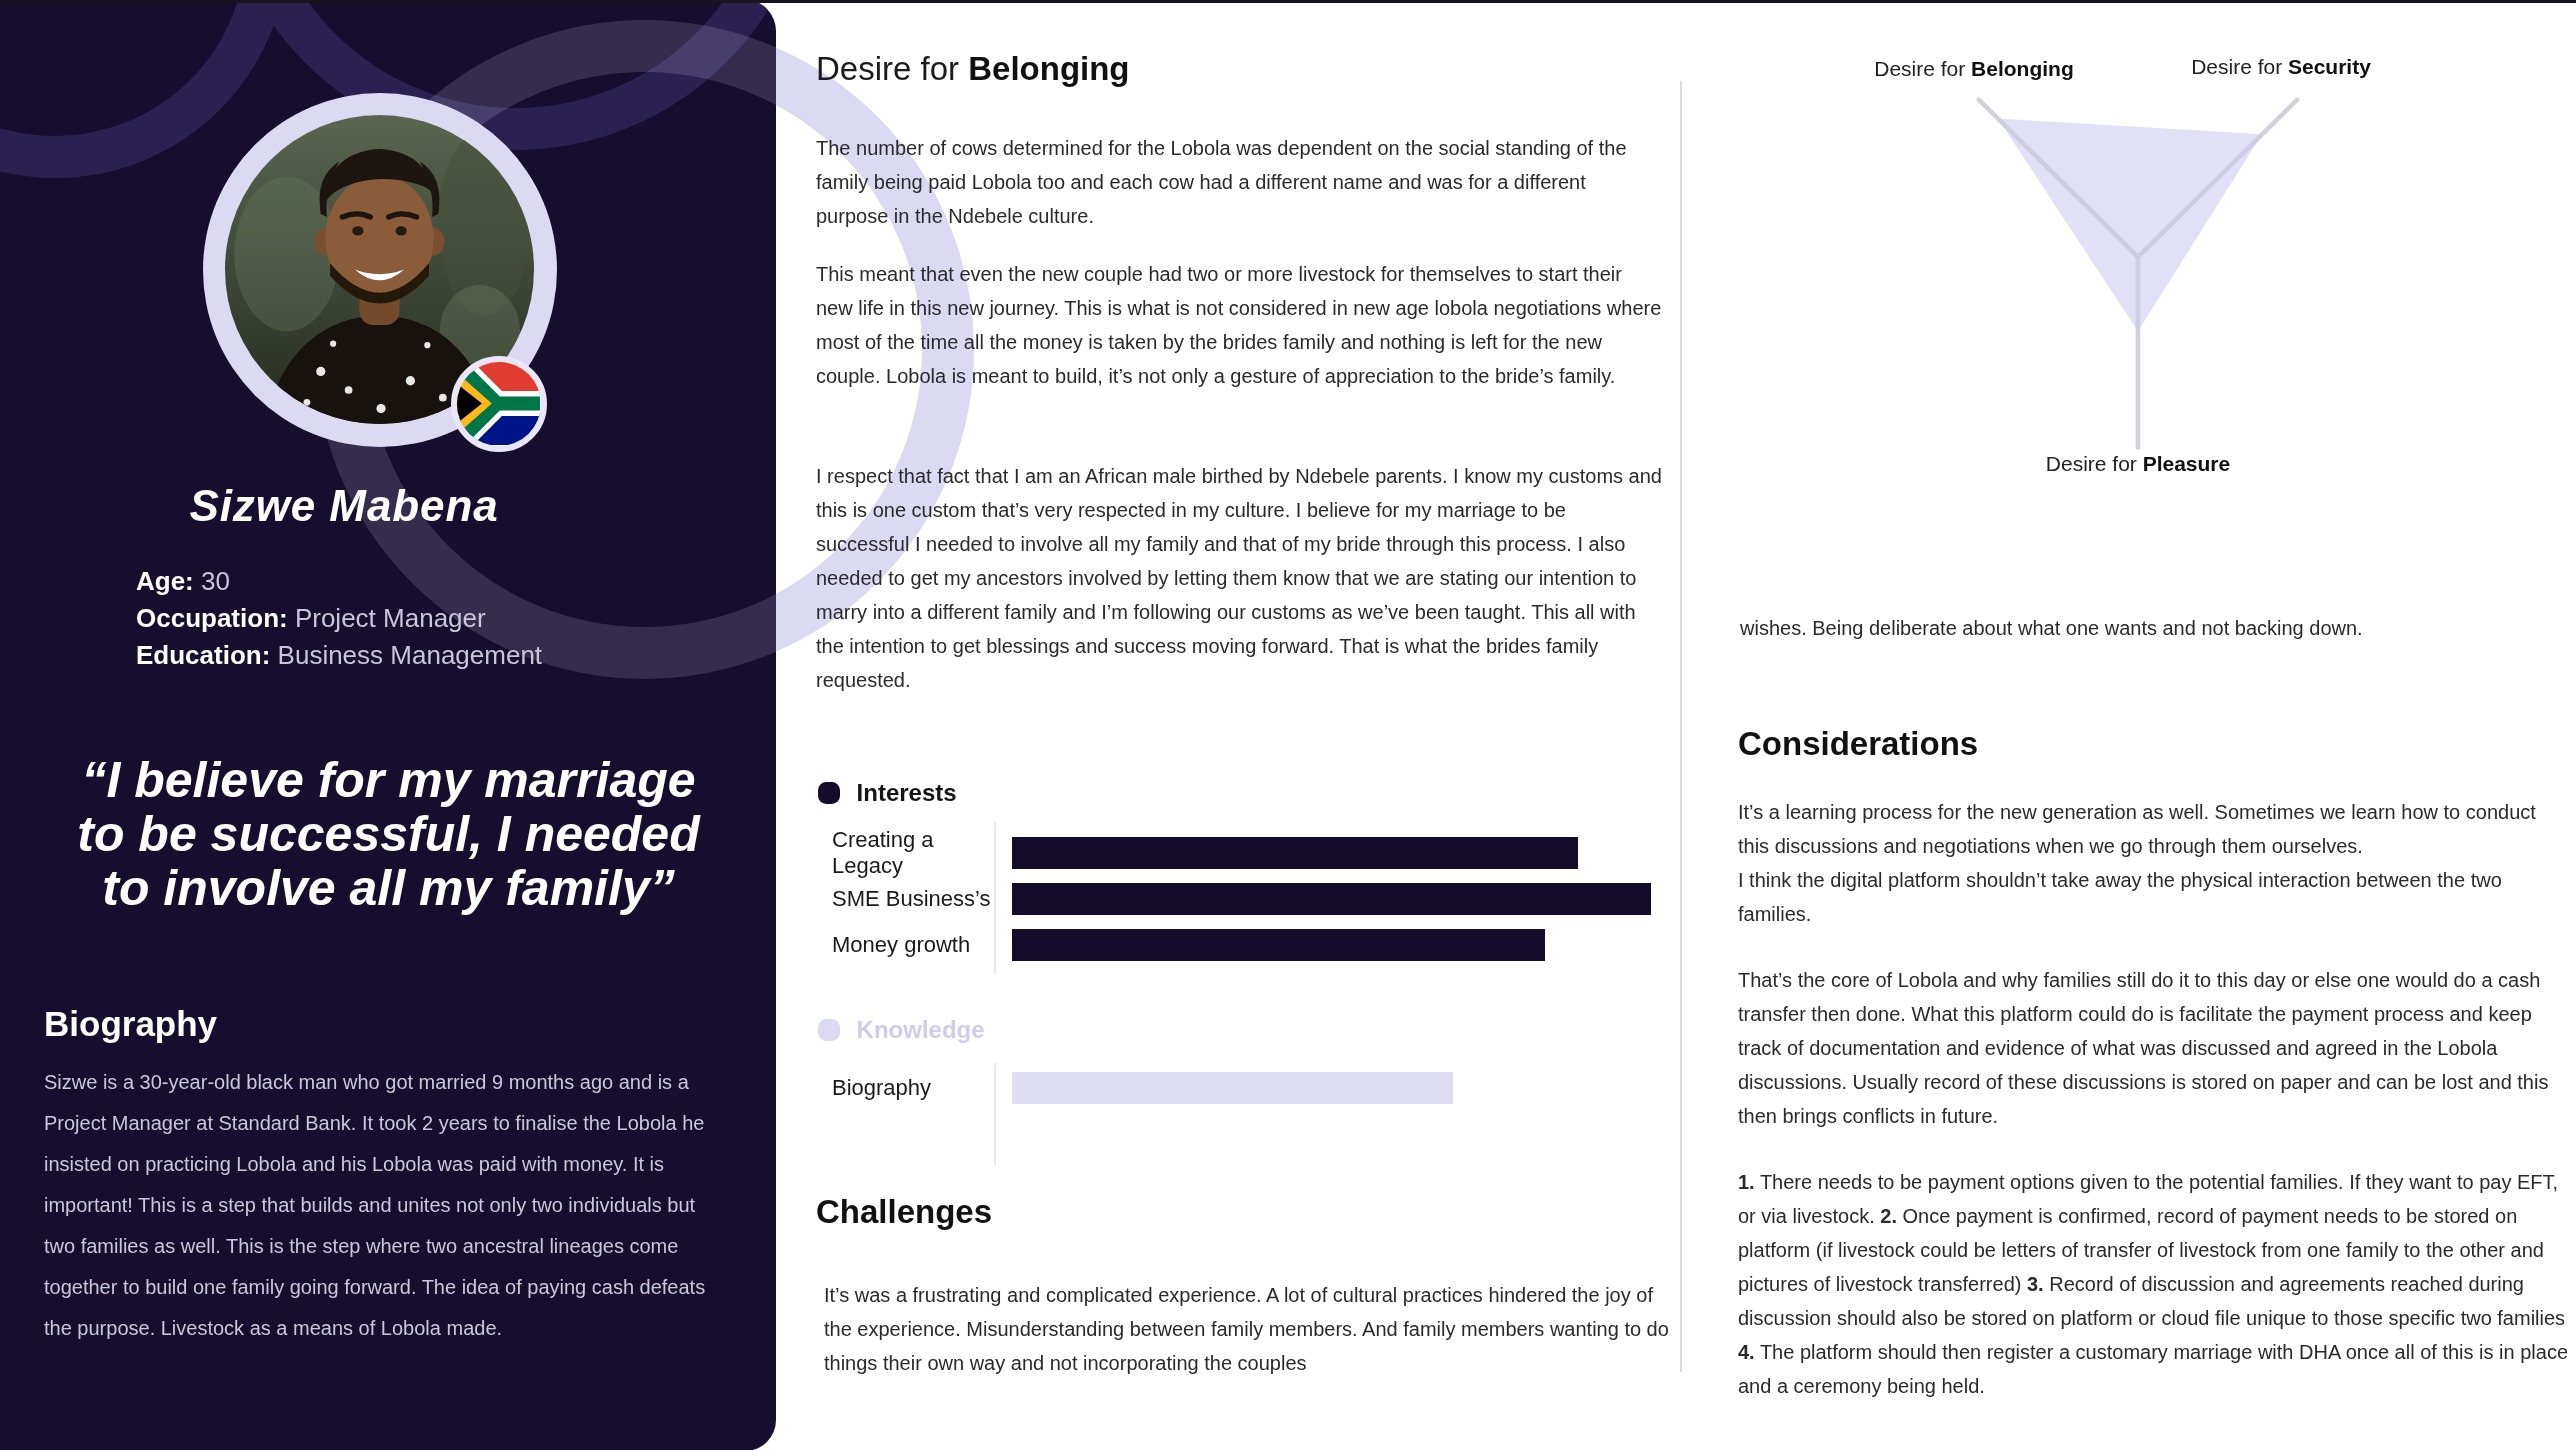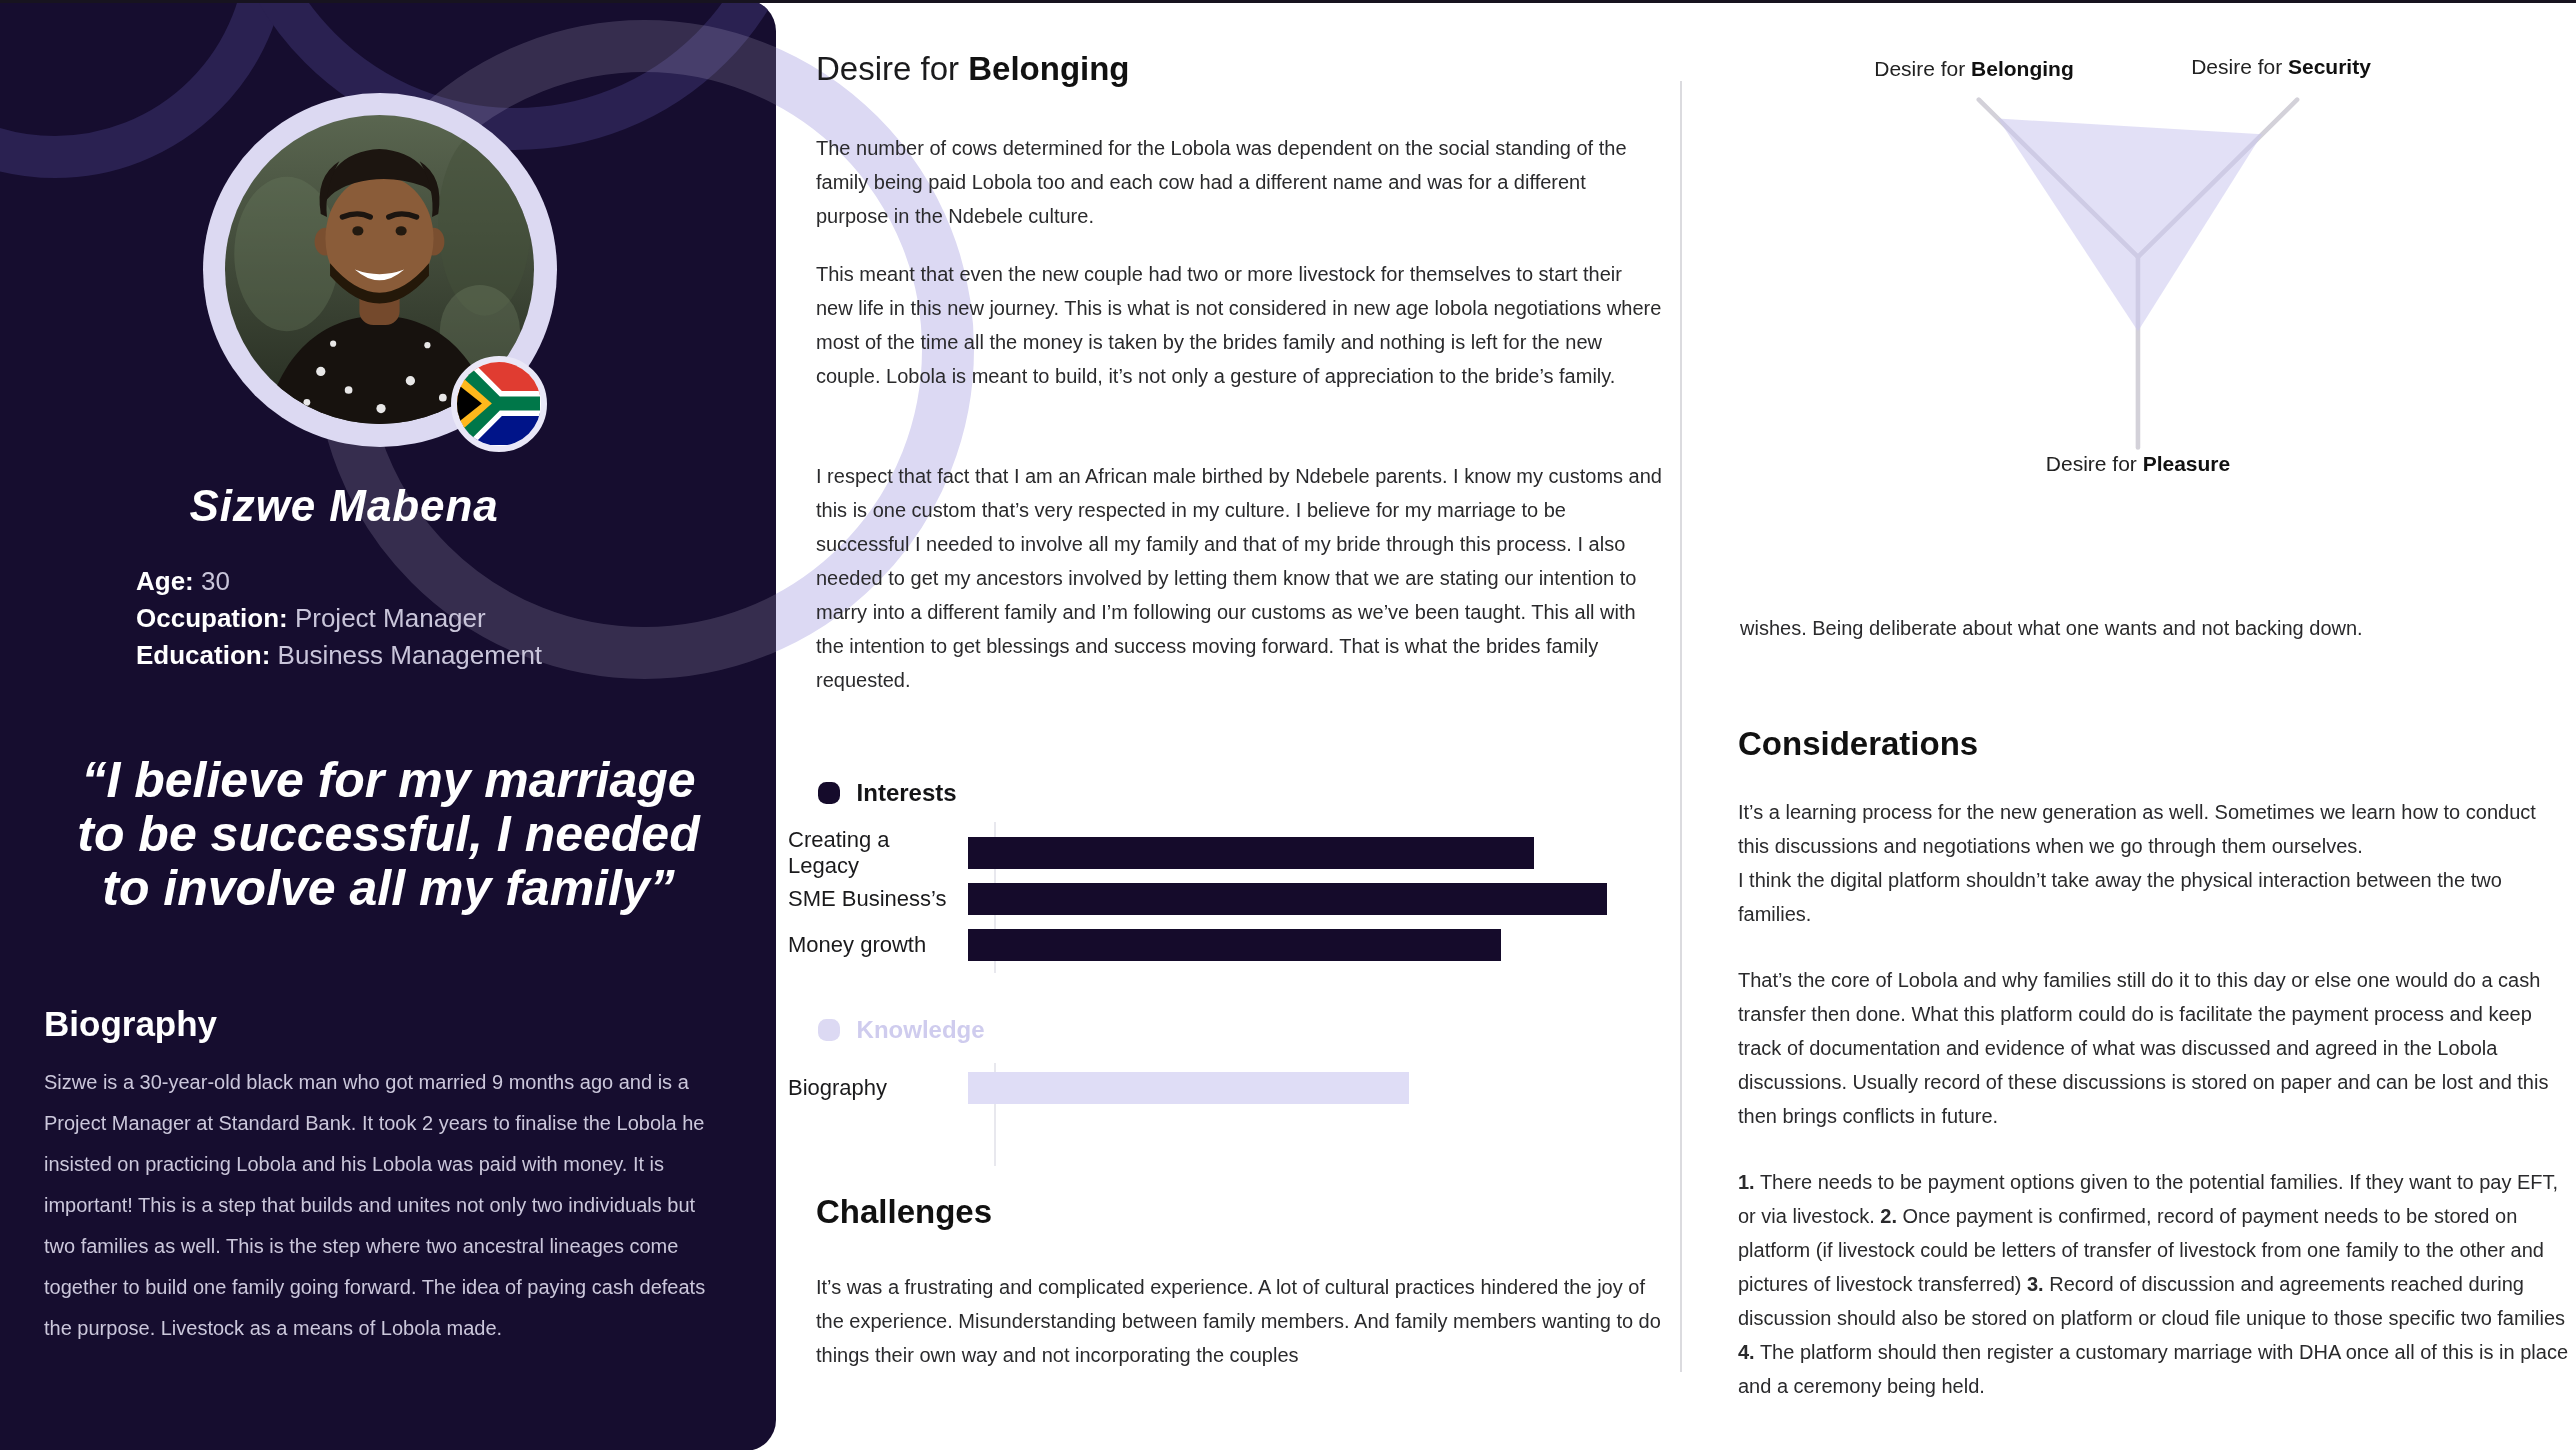--- a/index.html
+++ b/index.html
@@ -47,21 +47,21 @@
   .legend{display:flex;align-items:center;gap:16.6px;z-index:3;}
   .legend-dot{width:22px;height:22px;border-radius:8.3px;}
   .legend-interests{left:818px;top:779px;}
   .legend-interests .legend-dot{background:#150b2b;}
   .legend-interests .legend-text{color:#141416;font-size:24px;font-weight:600;}
   .legend-knowledge{left:818px;top:1016px;}
   .legend-knowledge .legend-dot{background:#dcd9f3;}
   .legend-knowledge .legend-text{color:#cfccee;font-size:24px;font-weight:600;}
 
   .axis-line{width:1.8px;background:#e8e8ee;z-index:3;}
-  .bars{left:788px;z-index:3;width:847px;}
+  .bars{left:832px;z-index:3;width:847px;}
   .bar-row{position:relative;height:46px;}
   .bar-label{position:absolute;left:0;top:0;height:46px;width:171px;display:flex;
              align-items:center;font-size:22px;color:#1a1a1c;}
   .bar{position:absolute;left:180px;top:7.4px;height:32px;}
   .bar.dark{background:#150b2b;}
   .bar.lav{background:#dfddf6;}
   .bars-interests{top:830px;}
   .bars-knowledge{top:1065px;}
 
   .challenges-heading{left:816px;top:1193px;font-size:33px;font-weight:700;color:#111;z-index:3;}
@@ -192,21 +192,21 @@
 </div>
 <div class="abs axis-line" style="left:994px;top:1063px;height:103px;"></div>
 <div class="abs bars bars-knowledge">
   <div class="bar-row">
     <div class="bar-label">Biography</div>
     <div class="bar lav" style="width: 441px;"></div>
   </div>
 </div>
 
 <h2 class="abs challenges-heading" style="margin:0">Challenges</h2>
-<p class="abs para challenges-p" style="margin:0">It’s was a frustrating and complicated experience. A lot of cultural practices hindered the joy of the experience. Misunderstanding between family members. And family members wanting to do things their own way and not incorporating the couples</p>
+<p class="abs para challenges-p" style="margin:8px">It’s was a frustrating and complicated experience. A lot of cultural practices hindered the joy of the experience. Misunderstanding between family members. And family members wanting to do things their own way and not incorporating the couples</p>
 
 <div class="abs divider"></div>
 
 <div class="abs radar-wrap">
   <svg width="644" height="433" viewBox="0 0 700 470">
     <g stroke="#d3d1d9" stroke-width="5" stroke-linecap="round">
       <line x1="363" y1="229" x2="190" y2="58"></line>
       <line x1="363" y1="229" x2="536" y2="58"></line>
       <line x1="363" y1="229" x2="363" y2="436"></line>
     </g>

